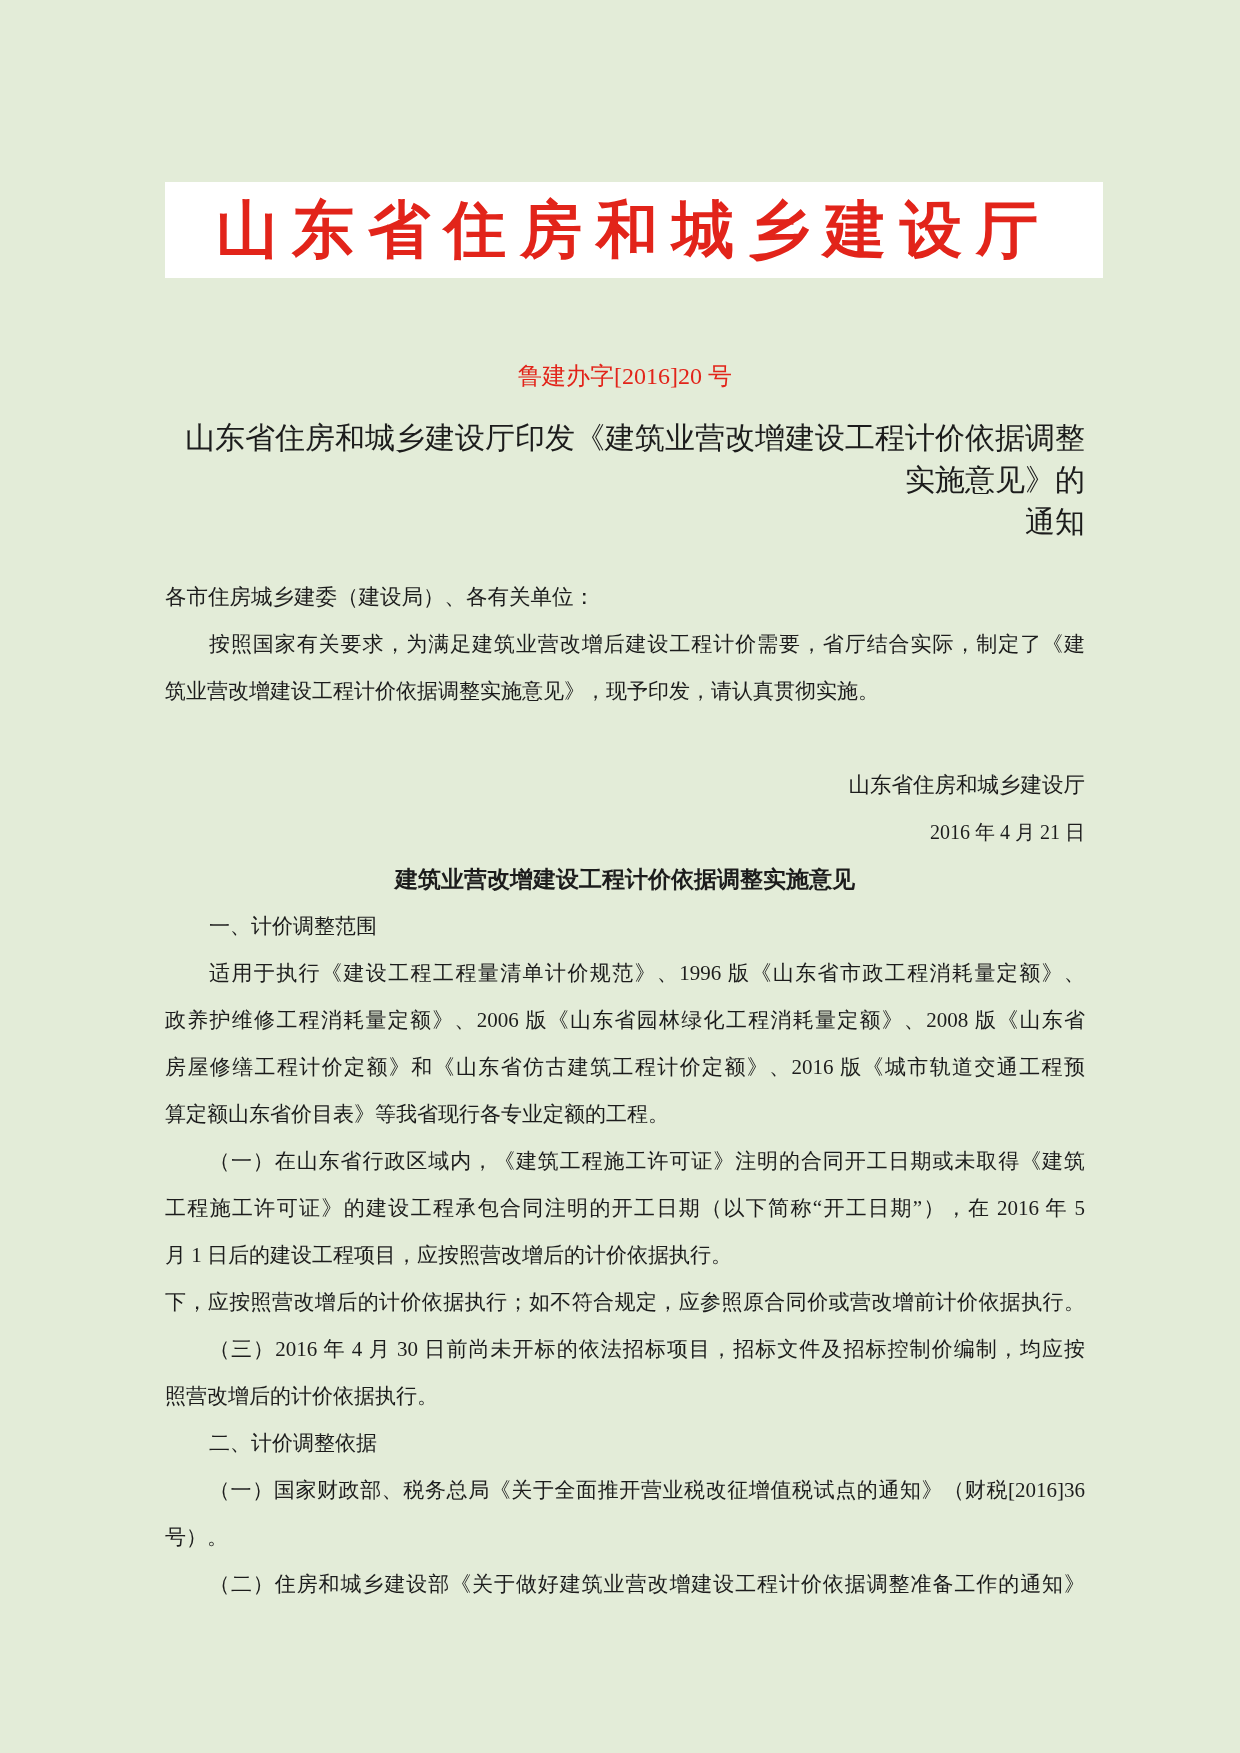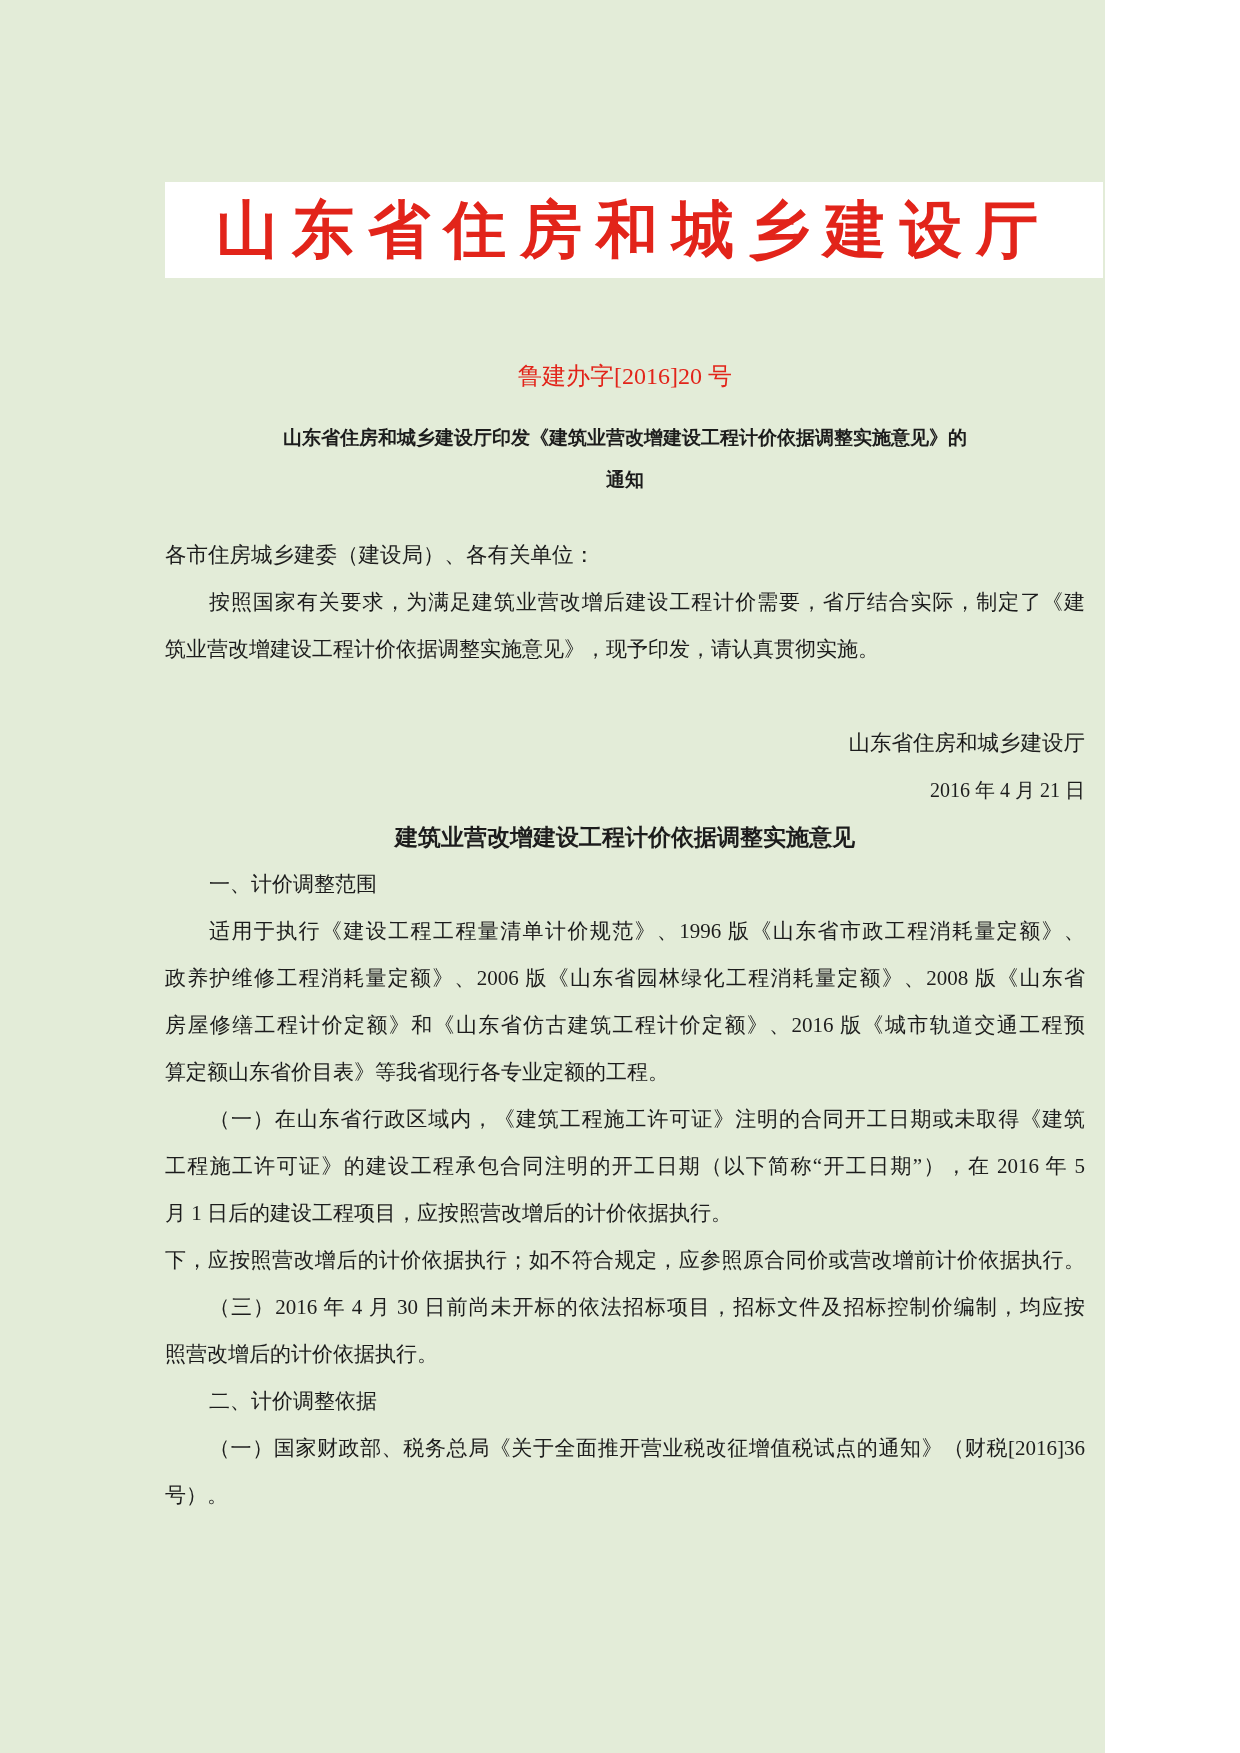--- a/index.html
+++ b/index.html
@@ -4,21 +4,21 @@
 <style>
   :root{
     --bg:#e3ecd8;
     --accent:#e2241a;
     --ink:#1c1c1c;
     --banner-bg:#ffffff;
   }
   html,body{margin:0;padding:0;}
   .page{
     position:relative;
-    width:1105px;height:1753px;
+    width:1240px;height:1753px;
     background:var(--bg);
     font-family:"Liberation Serif","DejaVu Serif",serif;
     color:var(--ink);
     overflow:hidden;
   }
   .banner{
     position:absolute;left:165px;top:182px;
     width:938px;height:96px;
     background:var(--banner-bg);
     text-align:center;
@@ -37,23 +37,23 @@
     position:absolute;left:165px;top:327px;width:920px;margin-top:34px;
   }
   .doc-number{
     text-align:center;
     color:var(--accent);
     font-size:24px;
     line-height:30px;
   }
   .doc-title{
     margin-top:26px;
-    text-align:center;
-    font-weight:bold;
-    font-size:19px;
+    text-align:right;
+    font-weight:normal;
+    font-size:30px;
     line-height:42px;
   }
   .salutation{
     margin-top:31px;
     height:47px;line-height:47px;
     font-size:21.5px;
     white-space:nowrap;overflow:hidden;
   }
   .line{
     height:47px;line-height:47px;
@@ -121,16 +121,17 @@
         <div class="line">算定额山东省价目表》等我省现行各专业定额的工程。</div>
         <div class="line indent justify">（一）在山东省行政区域内，《建筑工程施工许可证》注明的合同开工日期或未取得《建筑</div>
         <div class="line justify">工程施工许可证》的建设工程承包合同注明的开工日期（以下简称“开工日期”），在 2016 年 5</div>
         <div class="line">月 1 日后的建设工程项目，应按照营改增后的计价依据执行。</div>
         <div class="line justify">下，应按照营改增后的计价依据执行；如不符合规定，应参照原合同价或营改增前计价依据执行。</div>
         <div class="line indent justify">（三）2016 年 4 月 30 日前尚未开标的依法招标项目，招标文件及招标控制价编制，均应按</div>
         <div class="line">照营改增后的计价依据执行。</div>
         <div class="line indent">二、计价调整依据</div>
         <div class="line indent justify">（一）国家财政部、税务总局《关于全面推开营业税改征增值税试点的通知》（财税[2016]36</div>
         <div class="line">号）。</div>
+        <div class="line indent justify">（二）住房和城乡建设部《关于做好建筑业营改增建设工程计价依据调整准备工作的通知》</div>
       </div>
 
   </div>
 </div>
 
 </body></html>

